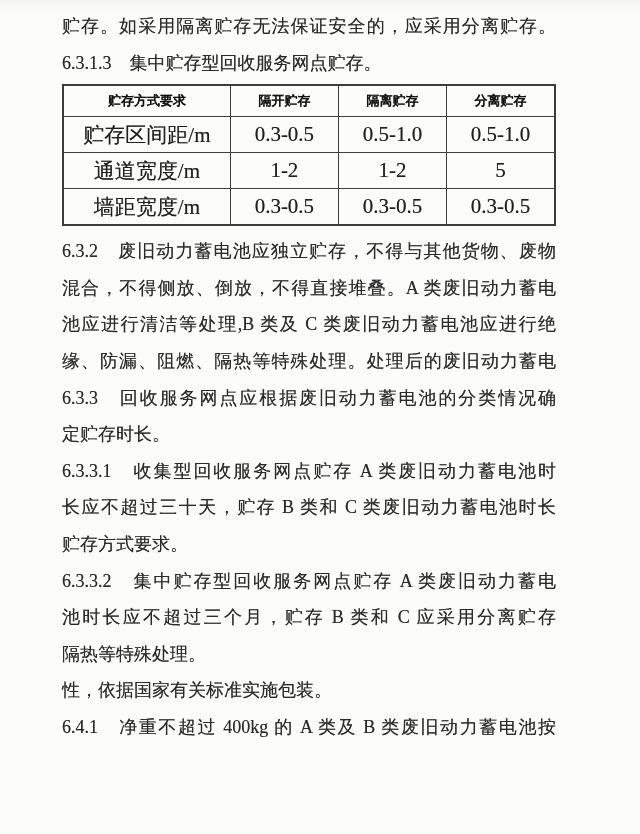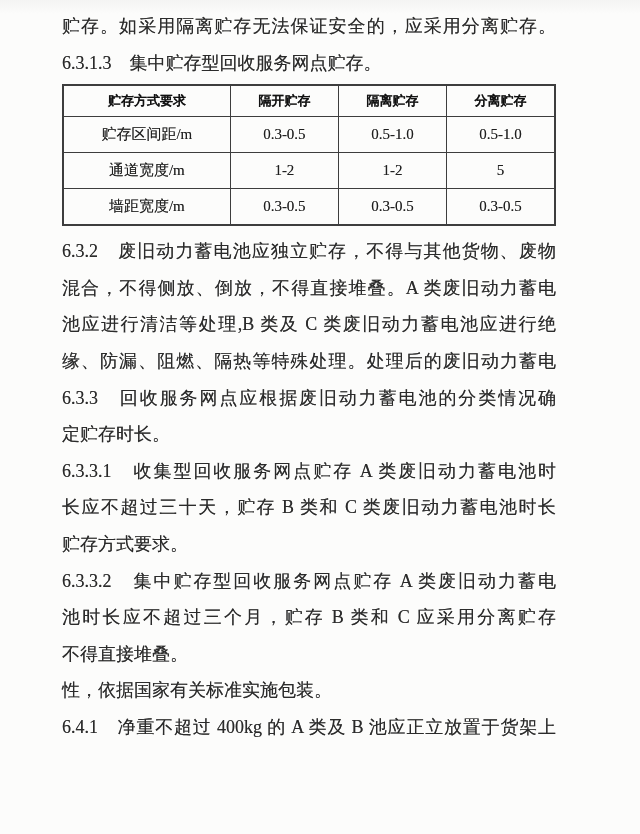--- a/index.html
+++ b/index.html
@@ -36,21 +36,21 @@
     border-collapse: collapse;
     table-layout: fixed;
     margin: 3px 0 7px 0;
     border: 2px solid #3d3d3d;
   }
   table.tbl th, table.tbl td {
     border: 1px solid #3d3d3d;
     text-align: center;
     vertical-align: middle;
     padding: 0;
-    font-size: 15px;
+    font-size: 21px;
     color: #1f1f1f;
     text-shadow: 0 0 0.5px rgba(70,70,70,0.7);
   }
   table.tbl th {
     height: 30px;
     font-weight: bold;
     font-size: 13px;
     color: #111;
   }
   table.tbl td { height: 35px; }
@@ -117,24 +117,24 @@
 
   <div class="para">
     <p class="ln j">6.3.3.1　收集型回收服务网点贮存 A 类废旧动力蓄电池时</p>
     <p class="ln j">长应不超过三十天，贮存 B 类和 C 类废旧动力蓄电池时长</p>
     <p class="ln">贮存方式要求。</p>
   </div>
 
   <div class="para">
     <p class="ln j">6.3.3.2　集中贮存型回收服务网点贮存 A 类废旧动力蓄电</p>
     <p class="ln j">池时长应不超过三个月，贮存 B 类和 C 应采用分离贮存</p>
-    <p class="ln">不得直接堆叠。</p>
+    <p class="ln">隔热等特殊处理。</p>
   </div>
 
   <div class="para">
     <p class="ln">性，依据国家有关标准实施包装。</p>
   </div>
 
   <div class="para">
-    <p class="ln j">6.4.1　净重不超过 400kg 的 A 类及 B 池应正立放置于货架上</p>
+    <p class="ln j">6.4.1　净重不超过 400kg 的 A 类及 B 类废旧动力蓄电池按</p>
   </div>
 
 </div>
 
 </body></html>

